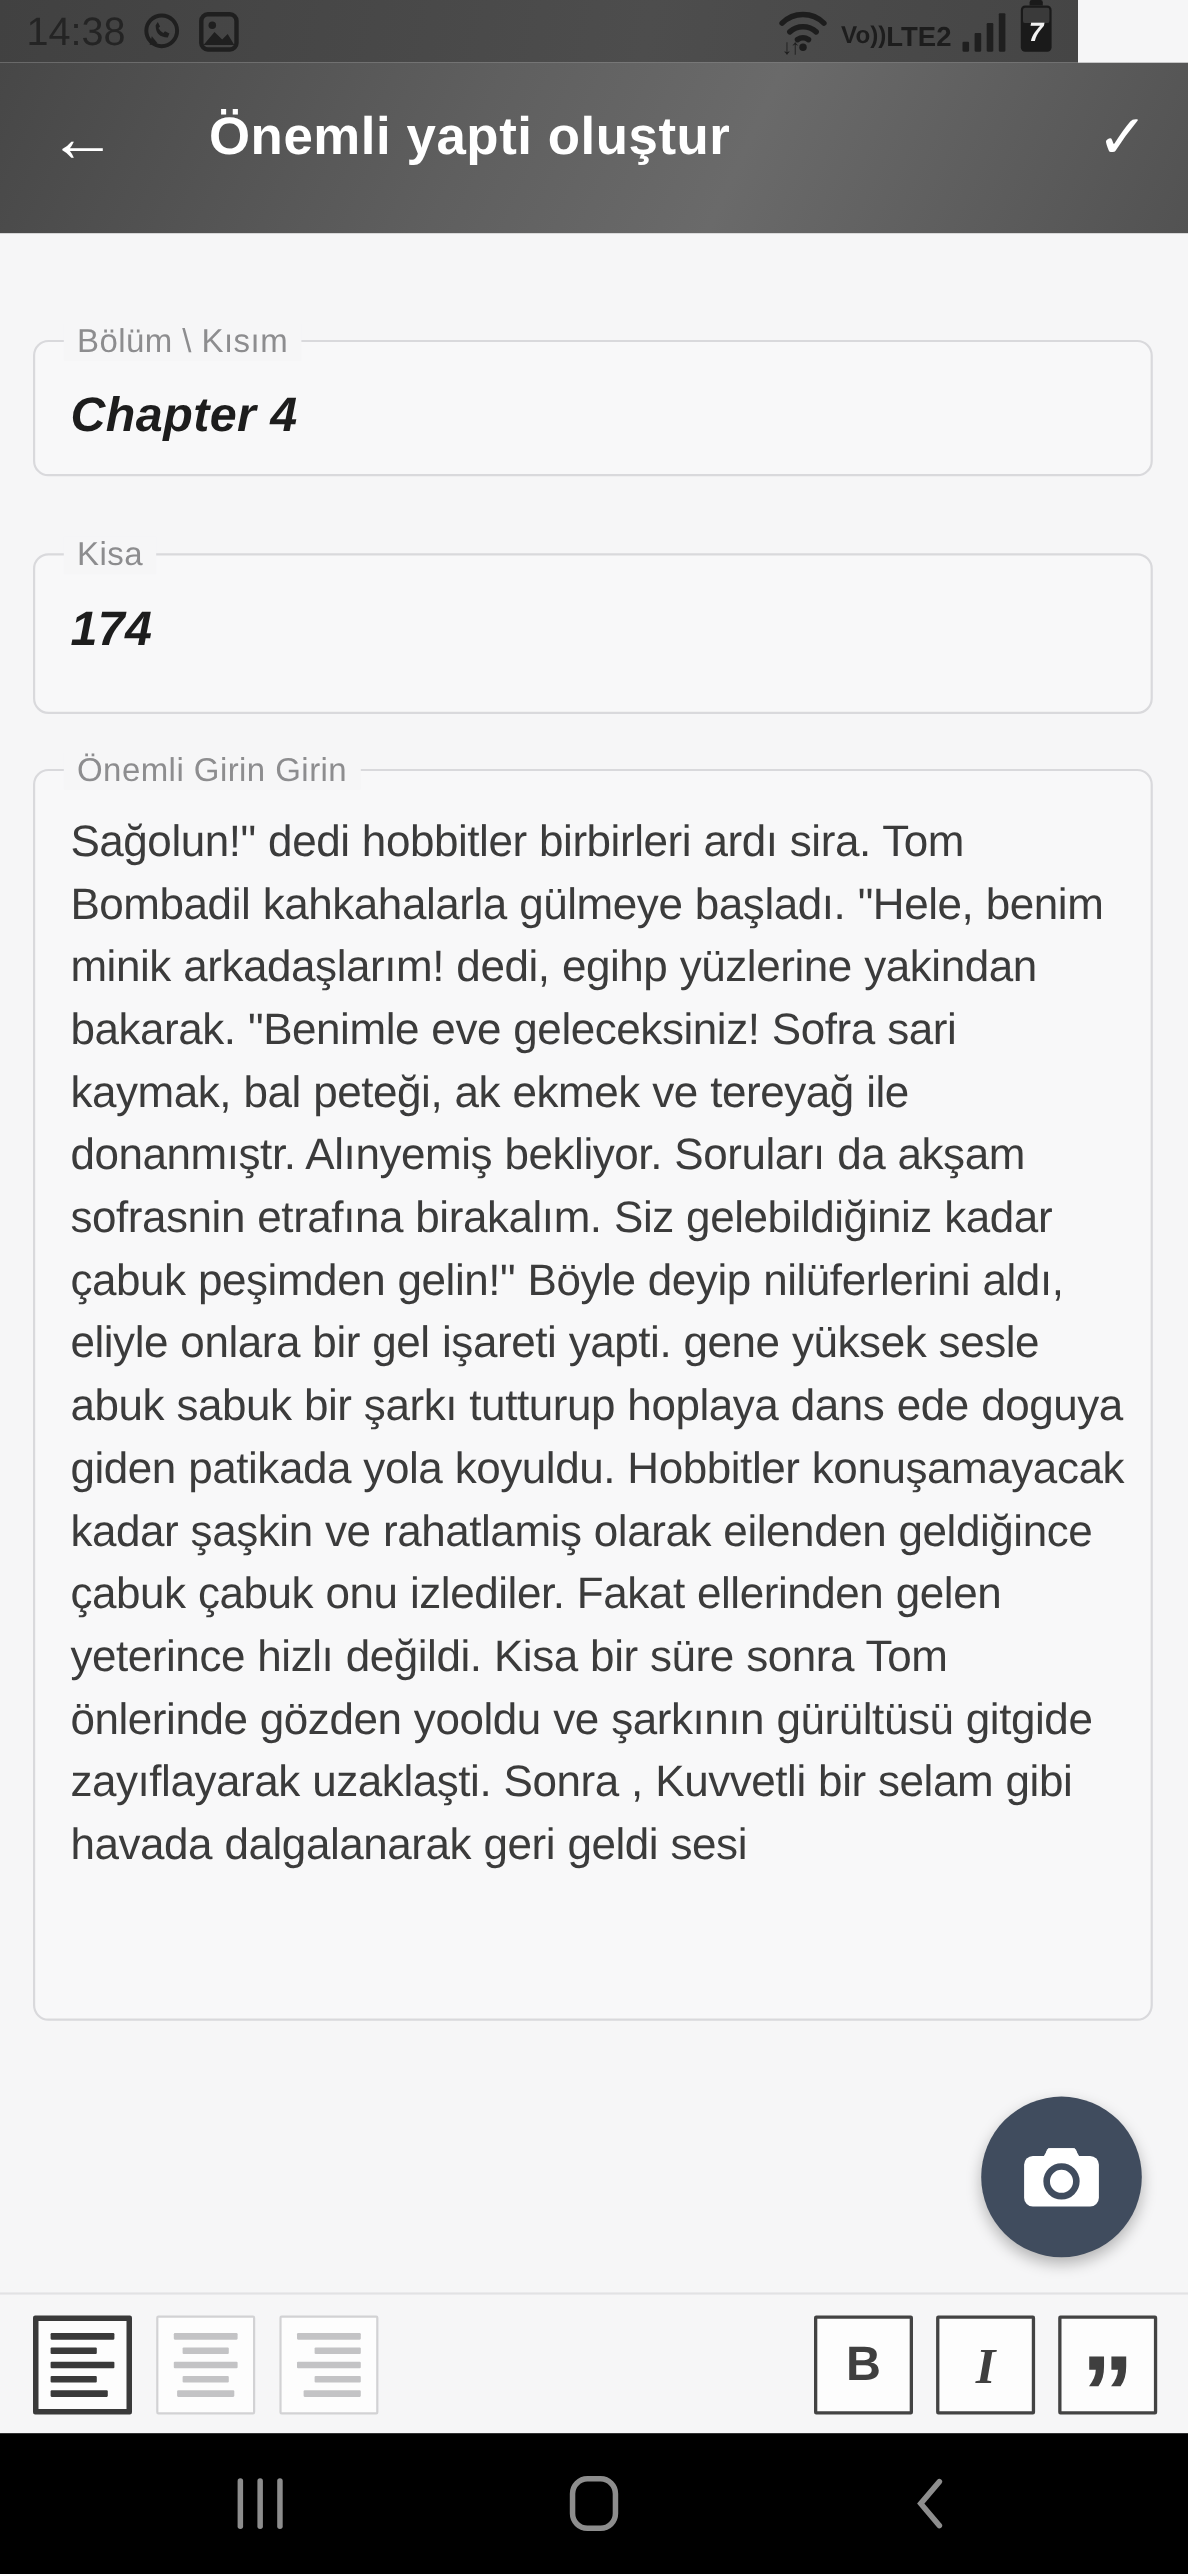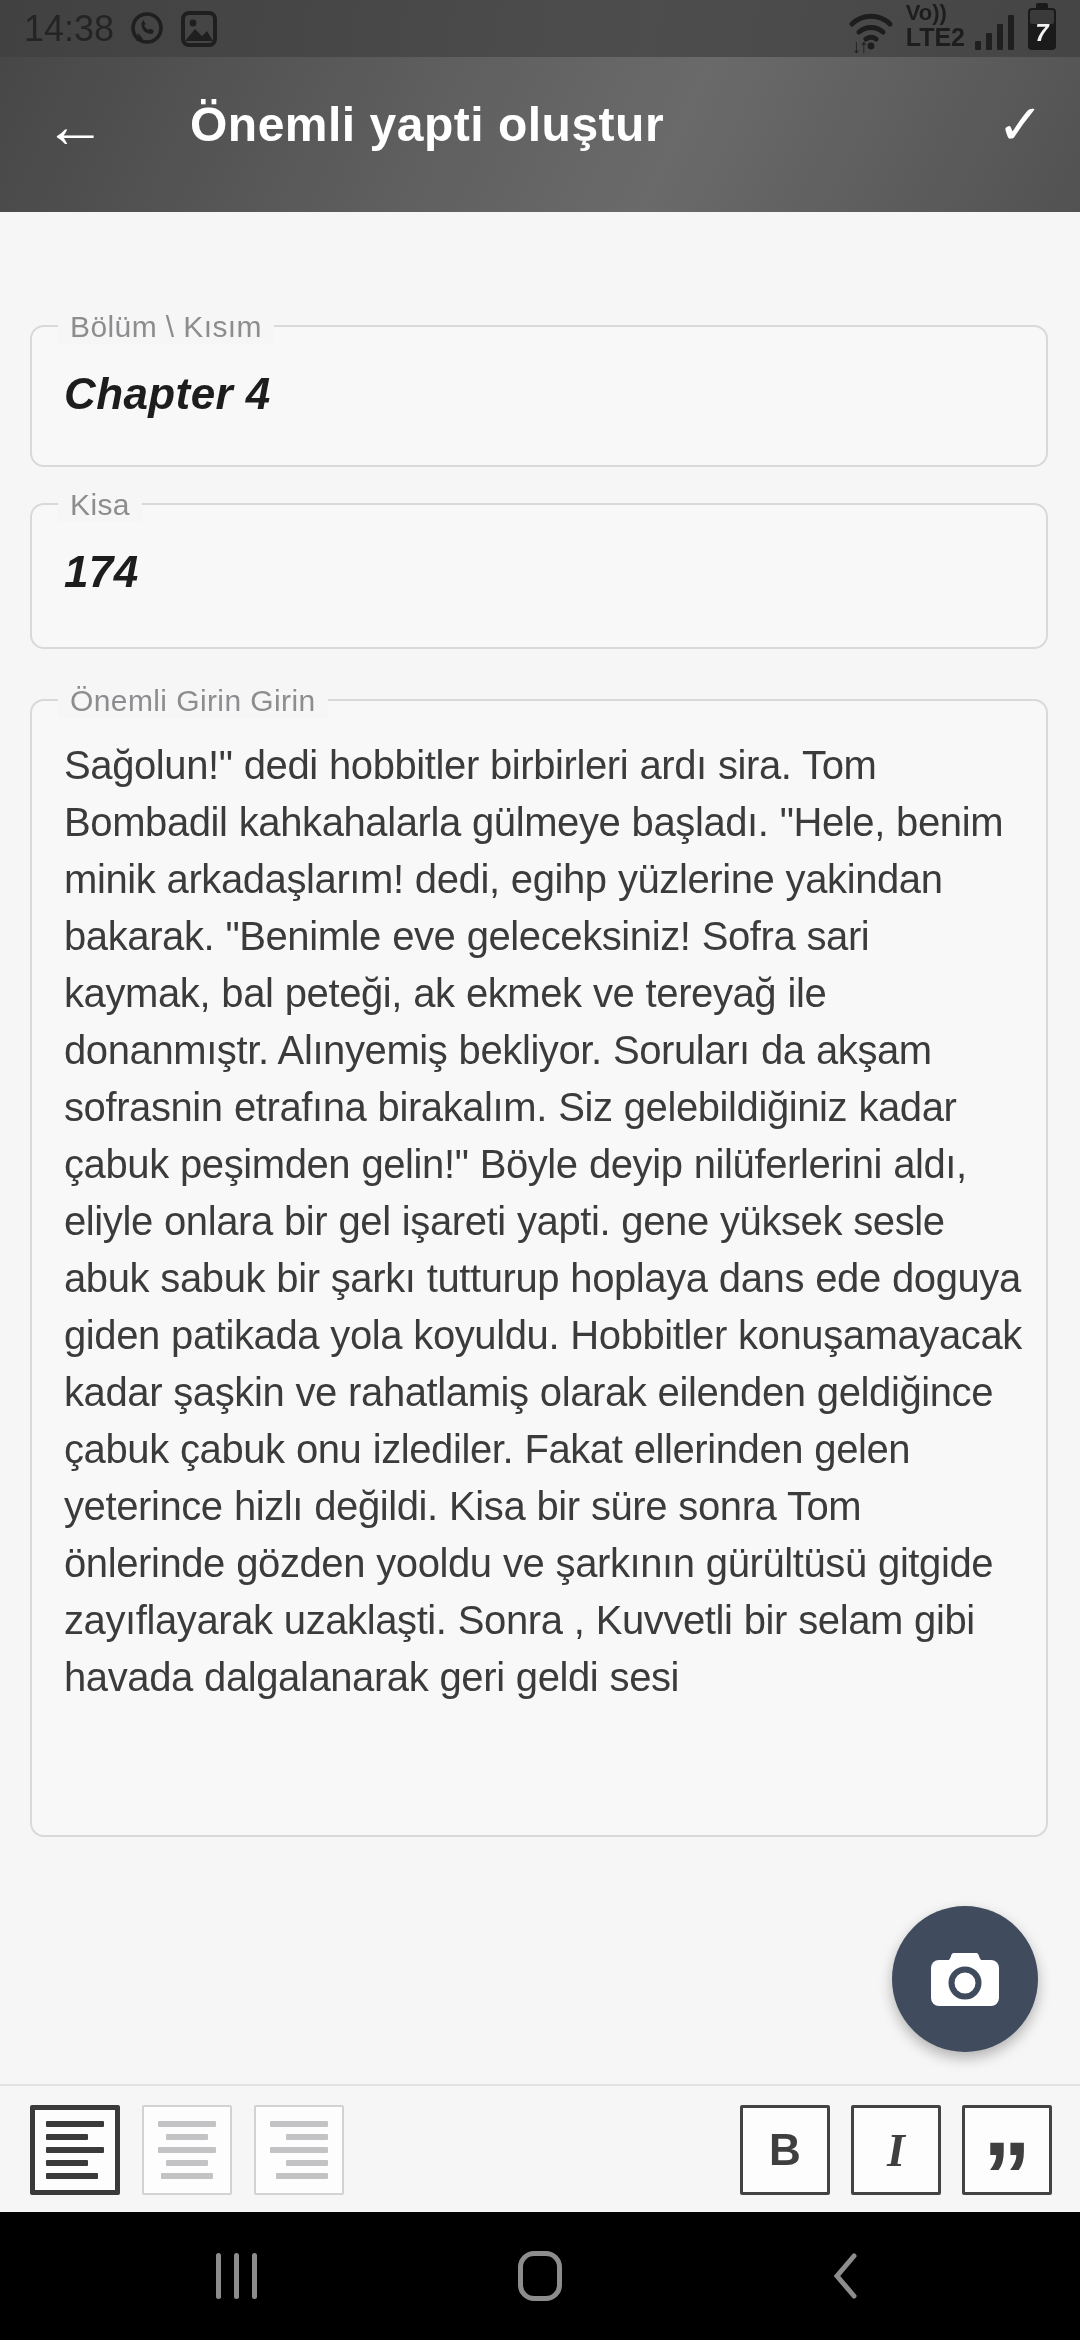--- a/index.html
+++ b/index.html
@@ -2,31 +2,31 @@
 <html><head>
 <meta charset="utf-8">
 <style>
   html,body{margin:0;padding:0;background:#fff;}
   .screen{
     position:relative;width:1080px;height:2340px;overflow:hidden;
     background:#f6f6f7;font-family:"Liberation Sans",sans-serif;
   }
   
   .status-bar{
-    position:absolute;top:0;left:0;width:1080px;height:57px;
+    position:absolute;top:0;left:0;width:980px;height:57px;
     background:linear-gradient(100deg,#414141 0%,#4d4d4d 60%,#454545 100%);
     display:flex;align-items:center;justify-content:space-between;
     padding:0 24px;box-sizing:border-box;color:#222;
   }
   .sb-left{display:flex;align-items:center;gap:14px;}
   .sb-time{font-size:36px;color:#242424;letter-spacing:0;}
   .sb-right{display:flex;align-items:flex-end;gap:10px;padding-bottom:6px;}
   .wifi-wrap{position:relative;width:50px;height:42px;}
   .wifi-wrap .arrows{position:absolute;left:6px;bottom:-8px;font-size:19px;font-weight:bold;color:#1d1d1d;letter-spacing:-2px;}
-  .net-labels{display:flex;flex-direction:column;align-items:flex-start;line-height:1;}
+  .net-labels{display:flex;align-items:flex-start;line-height:1;}
   .net-labels .volte{font-size:22px;font-weight:bold;color:#1d1d1d;}
   .net-labels .lte{font-size:25px;font-weight:bold;color:#1d1d1d;margin-top:1px;}
   .signal-bars{display:flex;align-items:flex-end;gap:5px;height:36px;}
   .signal-bars i{display:block;width:6px;background:#1f1f1f;border-radius:1px;}
   .battery{position:relative;width:28px;height:42px;background:#1a1a1a;border-radius:4px;margin-left:4px;}
   .battery:before{content:"";position:absolute;top:-5px;left:8px;width:12px;height:5px;background:#1a1a1a;border-radius:2px 2px 0 0;}
   .battery .charge{position:absolute;top:2px;left:2px;right:2px;height:14px;background:#3a3a3a;border-radius:2px;}
   .battery .bolt{position:absolute;left:0;right:0;bottom:3px;text-align:center;color:#f2f2f2;font-size:24px;font-weight:bold;font-style:italic;}
   
   .app-bar{
@@ -39,21 +39,21 @@
   
   .field{
     position:absolute;left:30px;width:1018px;box-sizing:border-box;
     border:2px solid #d9d9dc;border-radius:14px;background:#f8f8f9;
   }
   .field .legend{
     position:absolute;top:-17px;left:26px;padding:0 12px;
     background:#f6f6f7;color:#8d8d8f;font-size:30px;letter-spacing:0.4px;white-space:pre;
   }
   .field .value{position:absolute;left:32px;top:42px;font-size:44px;font-weight:bold;color:#1d1d1d;letter-spacing:0.4px;font-style:italic;}
-  #field-chapter{top:325px;height:142px;}
+  #field-chapter{top:309px;height:124px;}
   #field-page{top:503px;height:146px;}
   #field-note{top:699px;height:1138px;}
   .note-text{
     position:absolute;left:32px;top:36px;width:958px;
     font-size:40px;line-height:57px;color:#3b3b3b;letter-spacing:-0.4px;
     word-spacing:0.5px;
   }
   
   .fab{
     position:absolute;left:892px;top:1906px;width:146px;height:146px;border-radius:50%;

